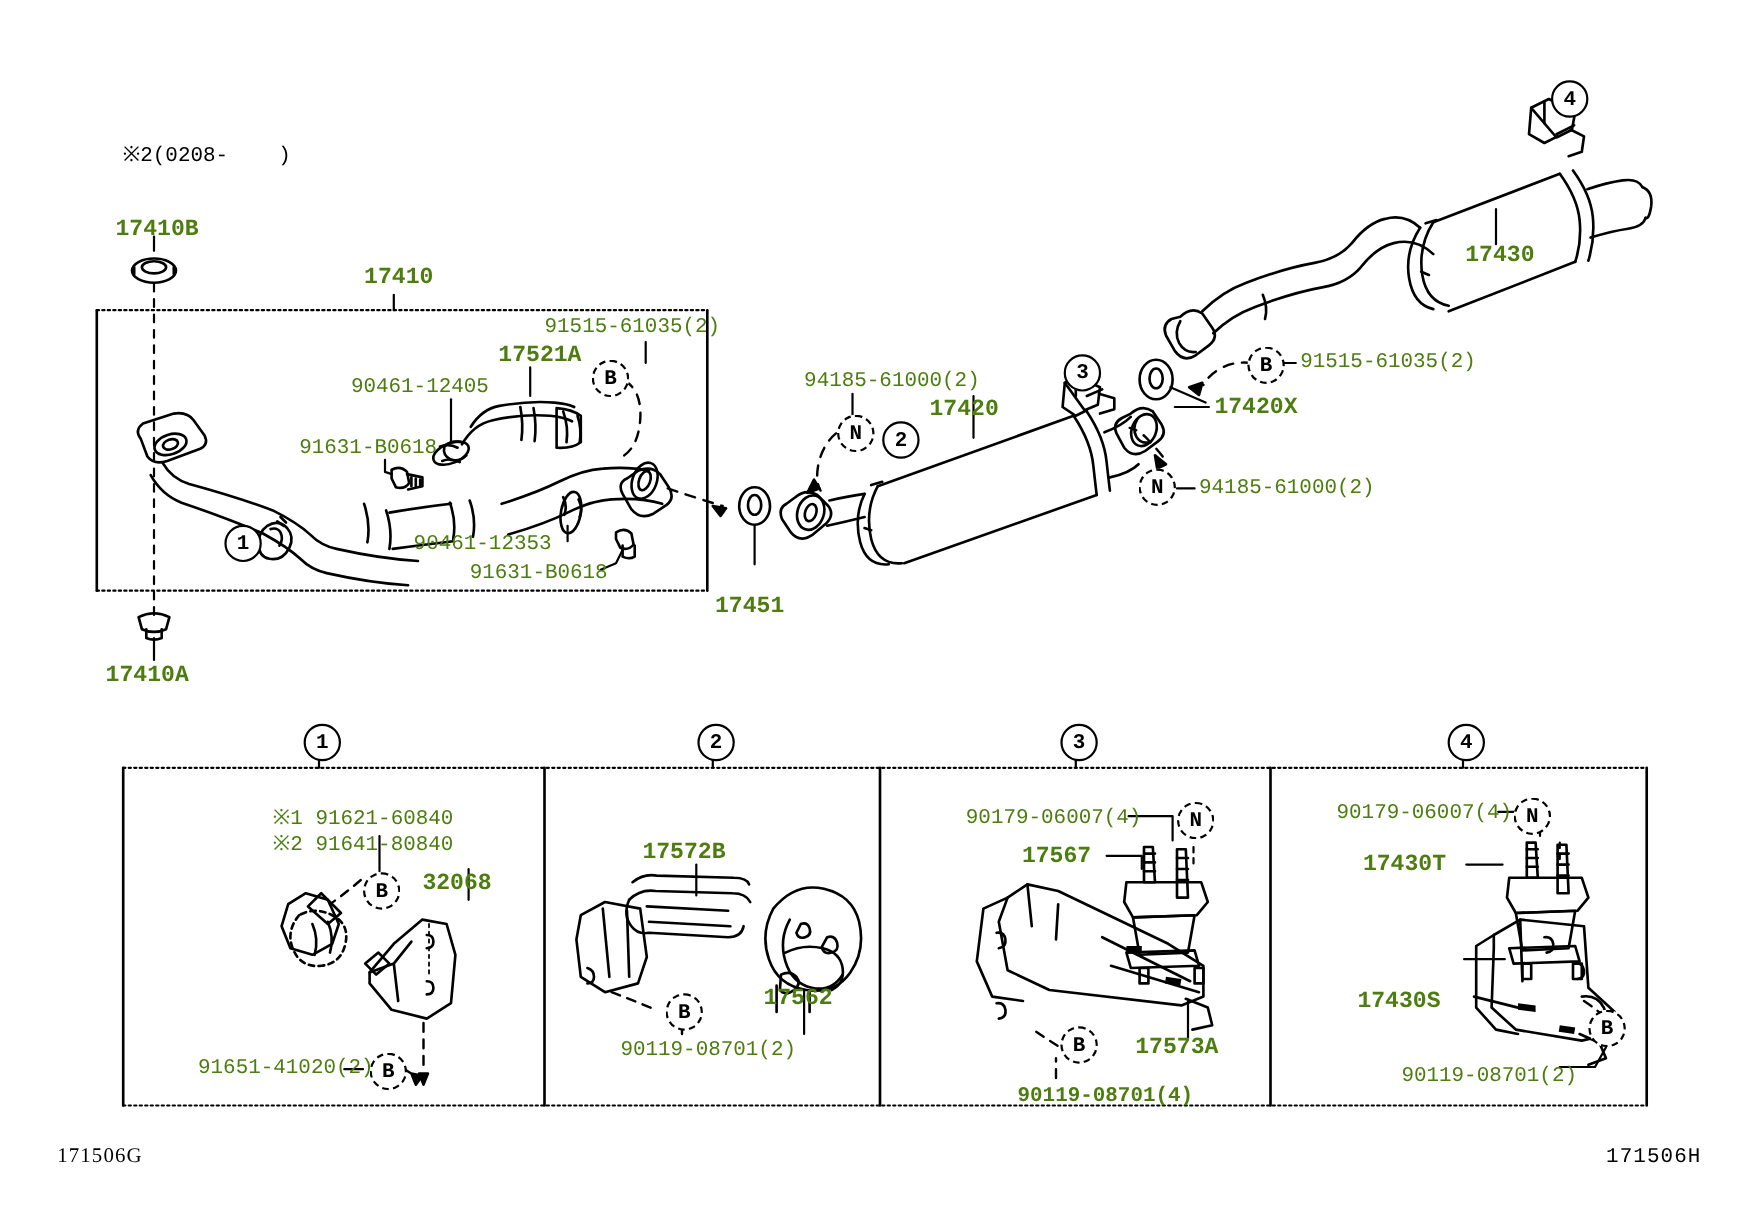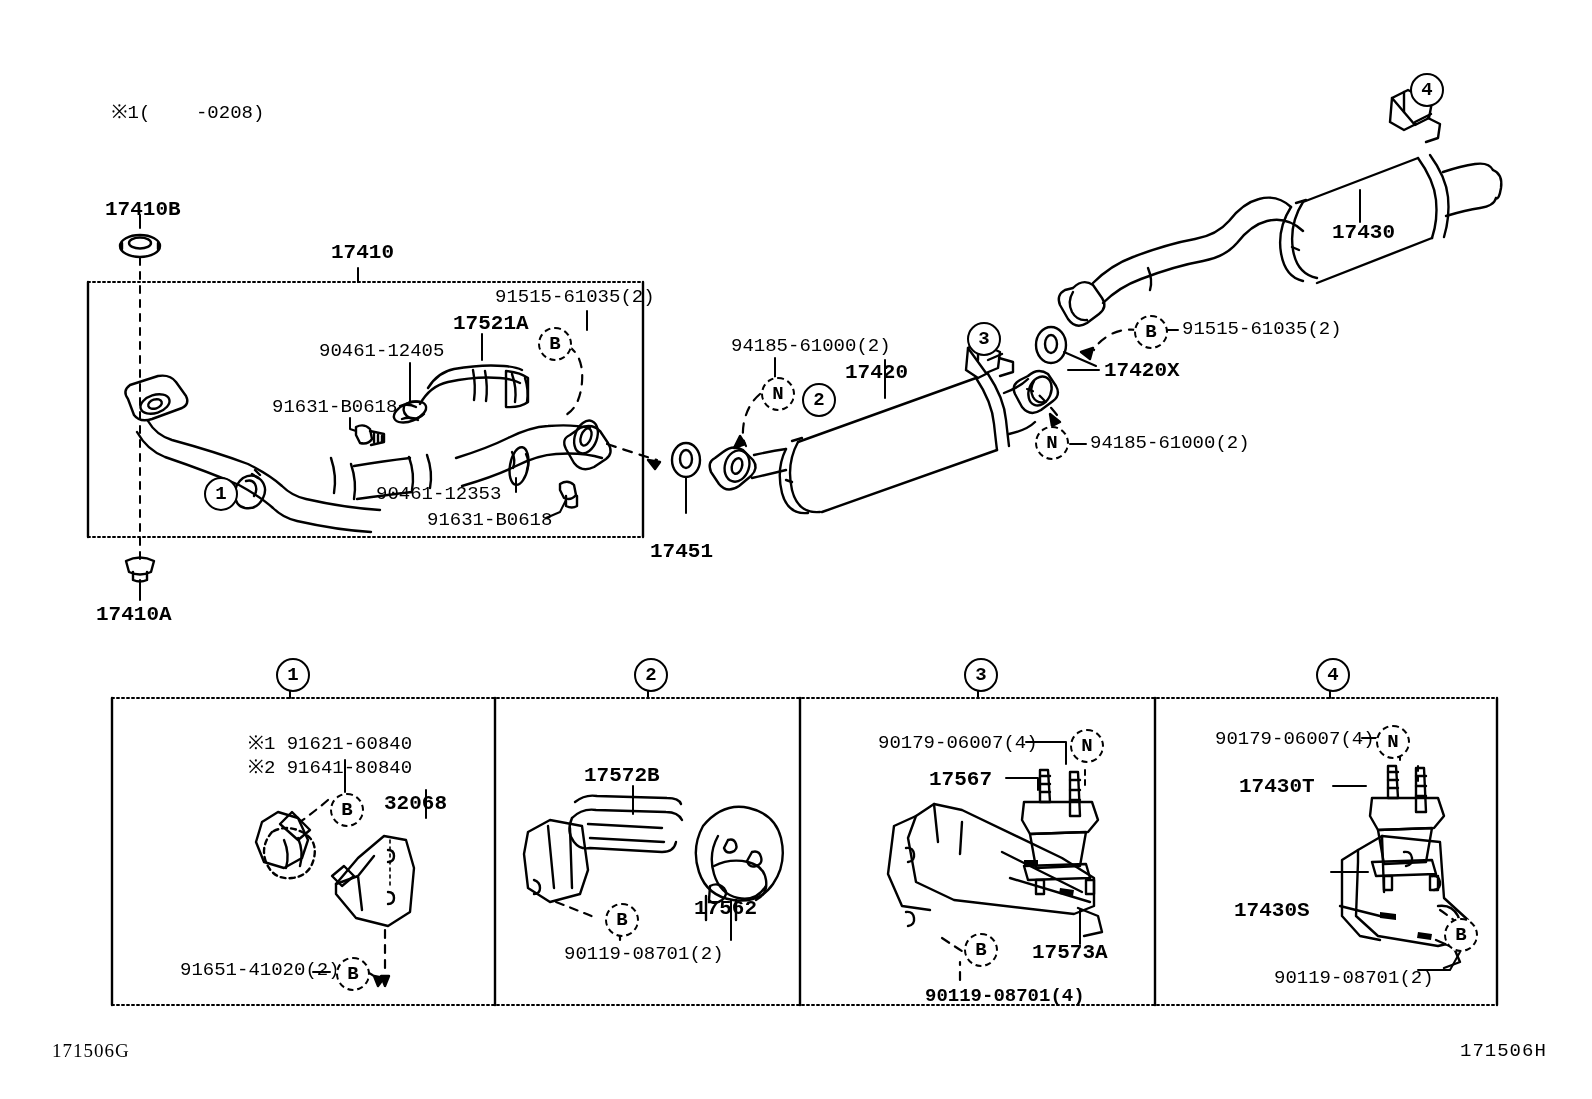--- a/index.html
+++ b/index.html
@@ -1,21 +1,21 @@
 <!DOCTYPE html>
 <html><head>
 <meta charset="utf-8">
 <style>
   html,body{margin:0;padding:0;background:#fff;}
   body{width:1592px;height:1099px;position:relative;overflow:hidden;
        font-family:"Liberation Mono","DejaVu Sans Mono",monospace;color:#000;}
   .stage{position:absolute;inset:0;}
   svg.art{position:absolute;left:0;top:0;width:1592px;height:1099px;overflow:visible;}
   .lbl{position:absolute;white-space:pre;font-family:"Liberation Mono","DejaVu Sans Mono",monospace;
-       font-size:19px;letter-spacing:0px;line-height:1.25;color:#000000;}
+       font-size:19px;letter-spacing:0px;line-height:1.25;color:#4d7c0f;}
   .lbl.big{font-size:21px;font-weight:bold;}
   .note{position:absolute;font-size:19px;white-space:pre;}
   .corner{position:absolute;font-size:19px;letter-spacing:1px;}
   .cir{position:absolute;border-radius:50%;display:flex;align-items:center;justify-content:center;
        font-size:20px;font-weight:bold;background:#fff;}
   .cir.solid{border:2px solid #000;}
   .cir.dash{border:2px dashed #000;}
   .cir28{width:30px;height:30px;font-size:19px;}
 </style>
 </head>
@@ -336,22 +336,22 @@
       <g stroke-width="2">
         <path d="M290,686 L290,698"></path>
         <path d="M648,686 L648,698"></path>
         <path d="M978,686 L978,698"></path>
         <path d="M1330,686 L1330,698"></path>
       </g>
 
     </g>
   </svg>
 
-  <div class="note" style="left:66px;top:76px;">
-    <span>※1</span><span>(    -0208)</span>
+  <div class="note" style="left:66px;top:104px;">
+    <span>※2</span><span>(0208-    )</span>
   </div>
 
   <div class="lbl big" style="left:105px;top:197px;">17410B</div>
   <div class="lbl big" style="left:331px;top:240px;">17410</div>
   <div class="lbl big" style="left:96px;top:602px;">17410A</div>
 
   <div class="lbl" style="left:495px;top:286px;">91515-61035(2)</div>
   <div class="lbl big" style="left:453px;top:311px;">17521A</div>
   <div class="lbl" style="left:319px;top:340px;">90461-12405</div>
   <div class="lbl" style="left:272px;top:396px;">91631-B0618</div>

